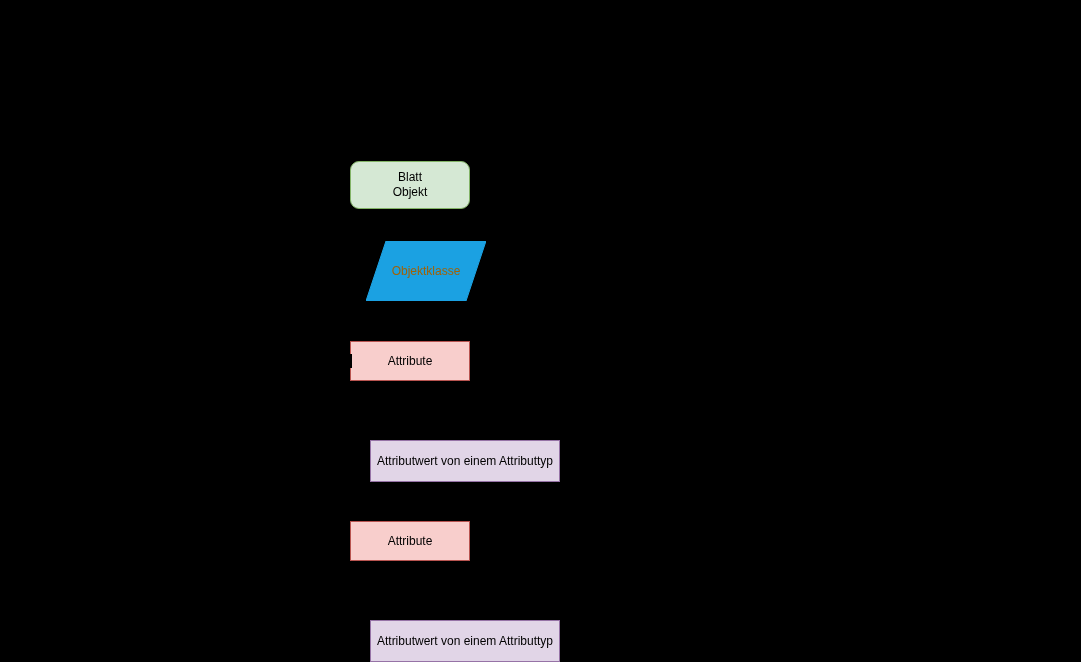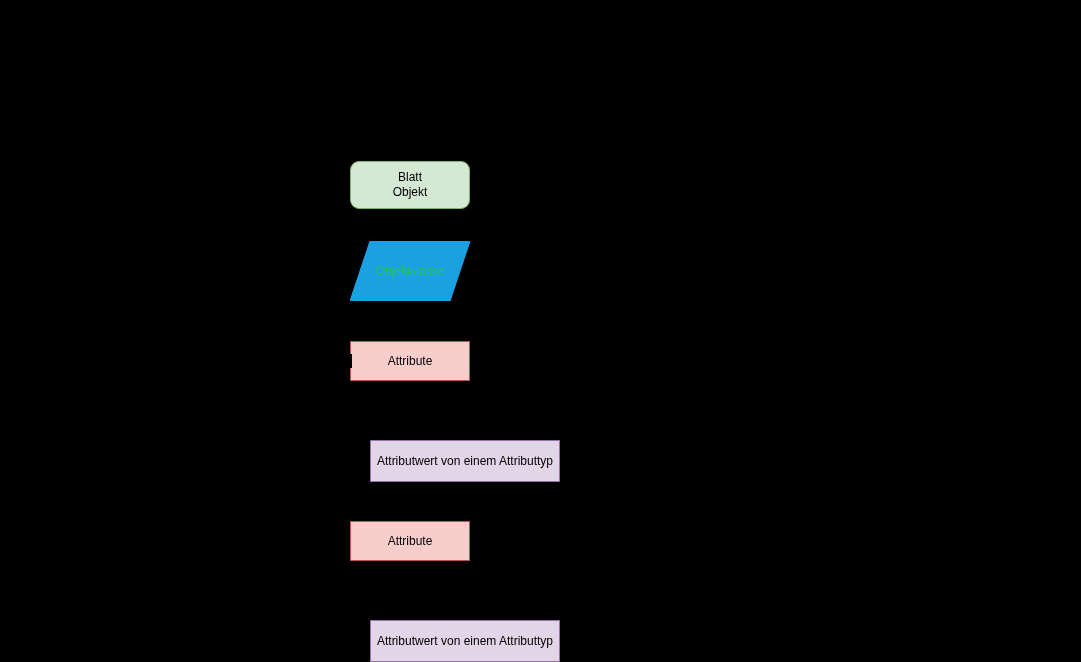--- a/index.html
+++ b/index.html
@@ -73,20 +73,20 @@
   .node-label {
     pointer-events: none;
   }
 </style>
 </head>
 <body>
 
 <div id="canvas" style="width: 1081px; height: 662px; background: rgb(0, 0, 0);">
     <div class="node shape-rounded" style="left: 350px; top: 141px; width: 120px; height: 48px; color: rgb(0, 0, 0); font-size: 12px; background: rgb(213, 232, 212); border-color: rgb(130, 179, 102); margin-top: 20px;"><span class="node-label">Blatt
 Objekt</span></div>
-    <div class="node shape-parallelogram" style="left: 350px; top: 241px; width: 120px; height: 60px; color: #22c55e; font-size: 12px; text-align: right;"><svg class="para-fill" viewBox="0 0 120 60" preserveAspectRatio="none">
+    <div class="node shape-parallelogram" style="left: 366px; top: 241px; width: 120px; height: 60px; color: #a16207; font-size: 12px; text-align: right;"><svg class="para-fill" viewBox="0 0 120 60" preserveAspectRatio="none">
         <polygon points="20,0 120,0 100,60 0,60" fill="#1ba1e2" stroke="#1ba1e2" stroke-width="1"></polygon>
       </svg><span class="node-label">Objektklasse</span></div>
     <div class="node shape-rect open-left" style="left: 350px; top: 341px; width: 120px; height: 40px; color: rgb(0, 0, 0); font-size: 12px; background: rgb(248, 206, 204); border-color: rgb(184, 84, 80);"><span class="node-label">Attribute</span></div>
     <div class="node shape-rect" style="left: 370px; top: 440px; width: 190px; height: 42px; color: rgb(0, 0, 0); font-size: 12px; background: rgb(225, 213, 231); border-color: rgb(150, 115, 166);"><span class="node-label">Attributwert von einem Attributtyp</span></div>
     <div class="node shape-rect" style="left: 350px; top: 521px; width: 120px; height: 40px; color: rgb(0, 0, 0); font-size: 12px; background: rgb(248, 206, 204); border-color: rgb(184, 84, 80);"><span class="node-label">Attribute</span></div>
     <div class="node shape-rect" style="left: 370px; top: 620px; width: 190px; height: 42px; color: rgb(0, 0, 0); font-size: 12px; background: rgb(225, 213, 231); border-color: rgb(150, 115, 166);"><span class="node-label">Attributwert von einem Attributtyp</span></div>
   </div>
 
 </body></html>

